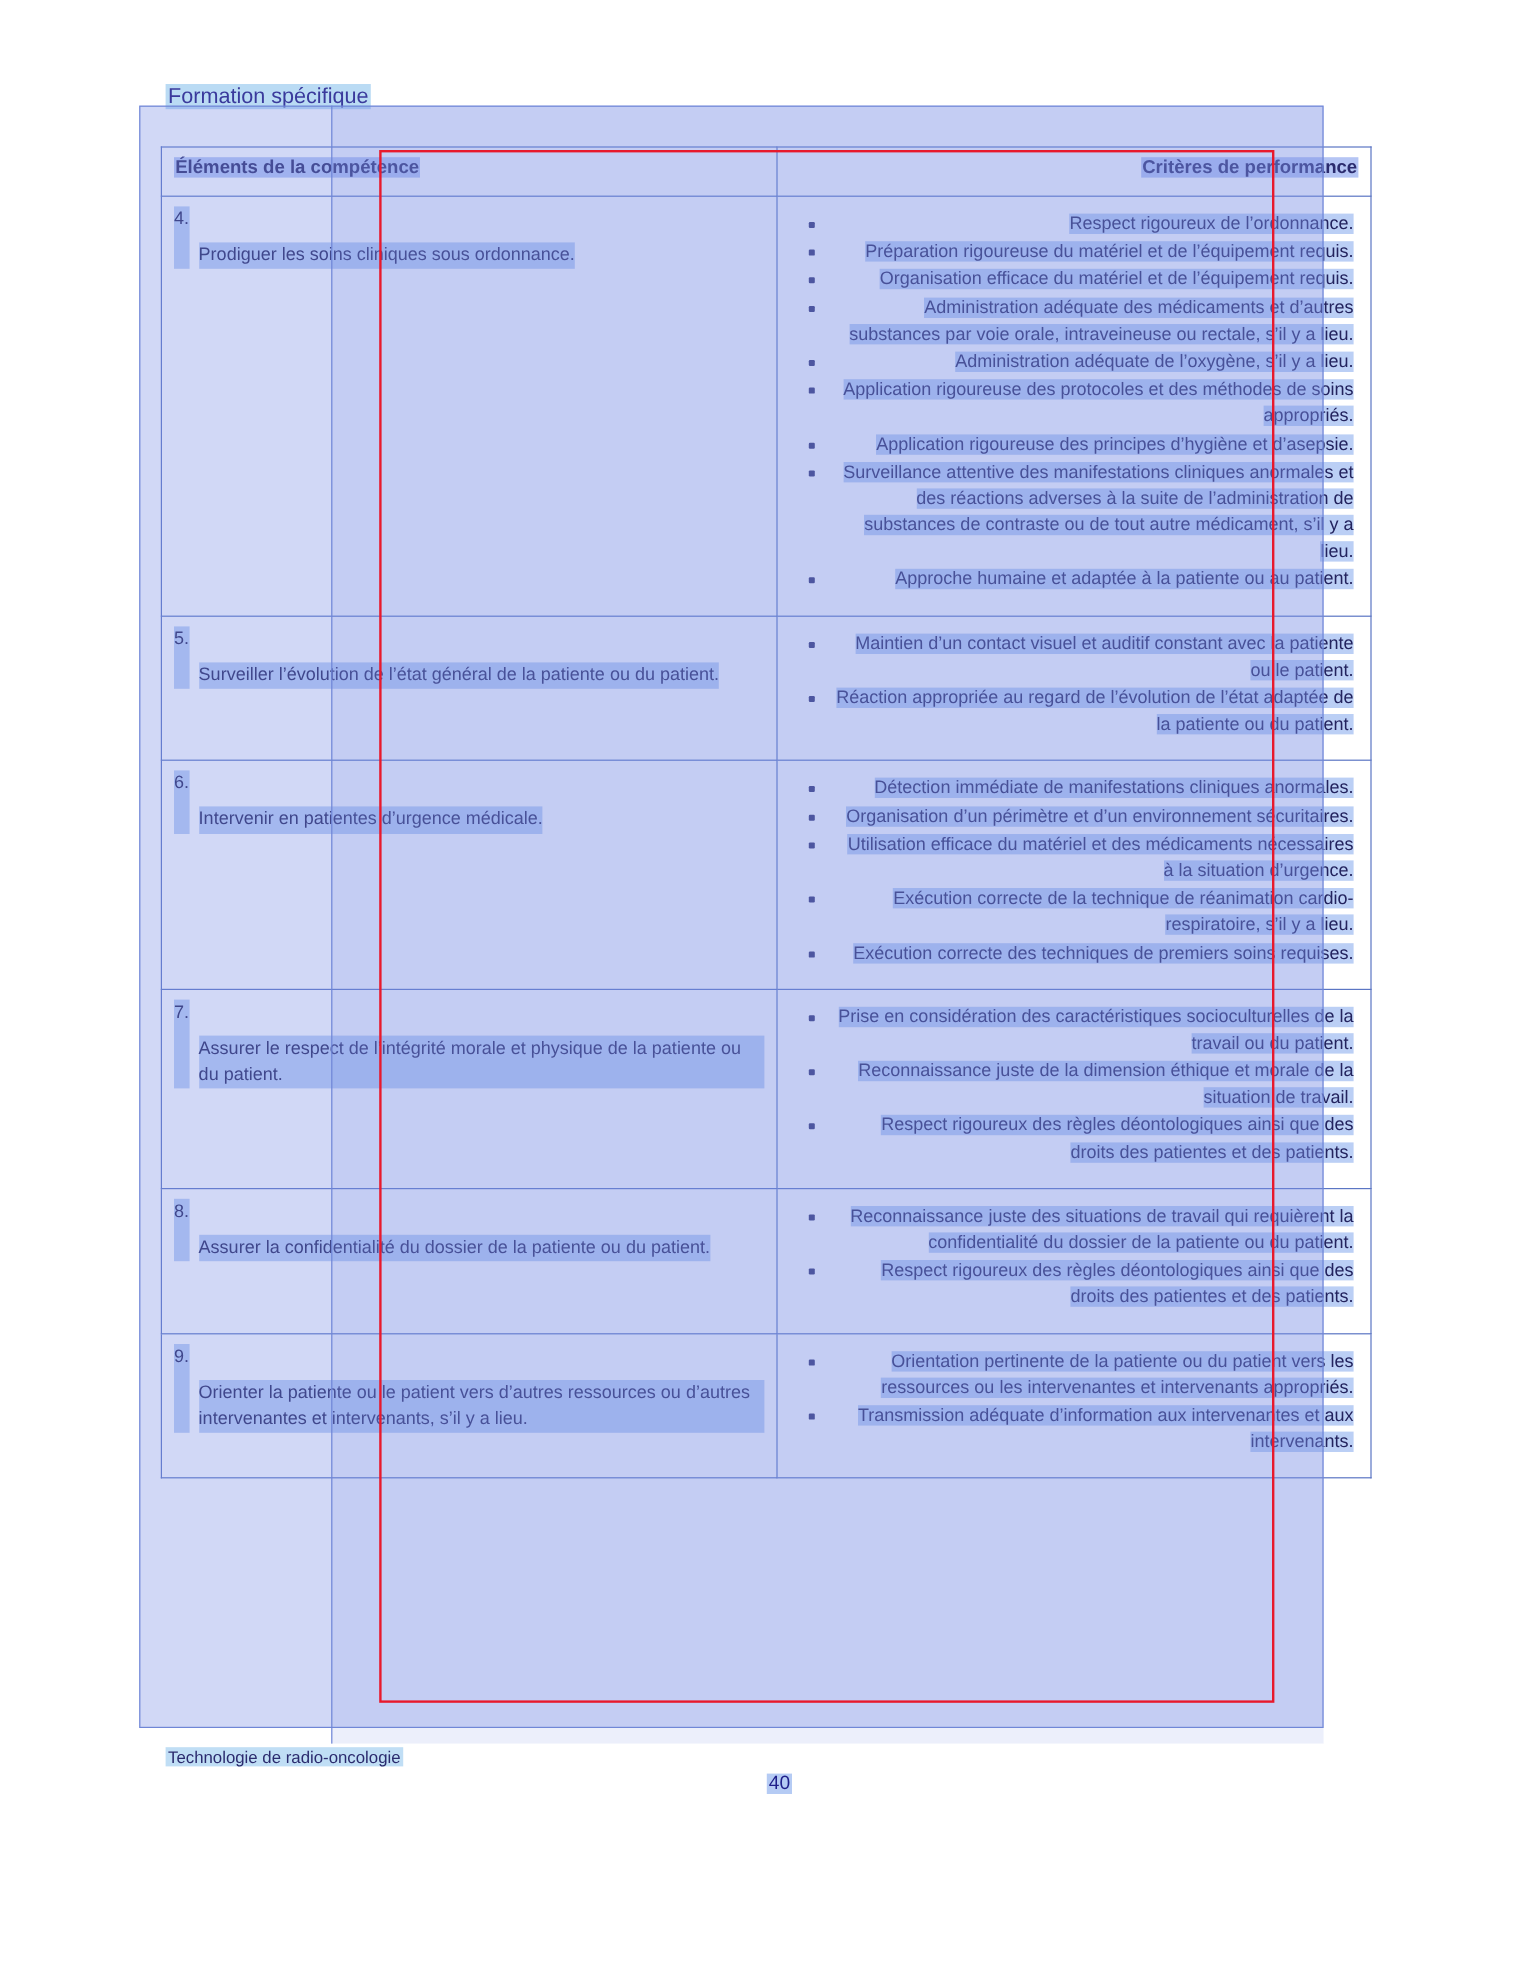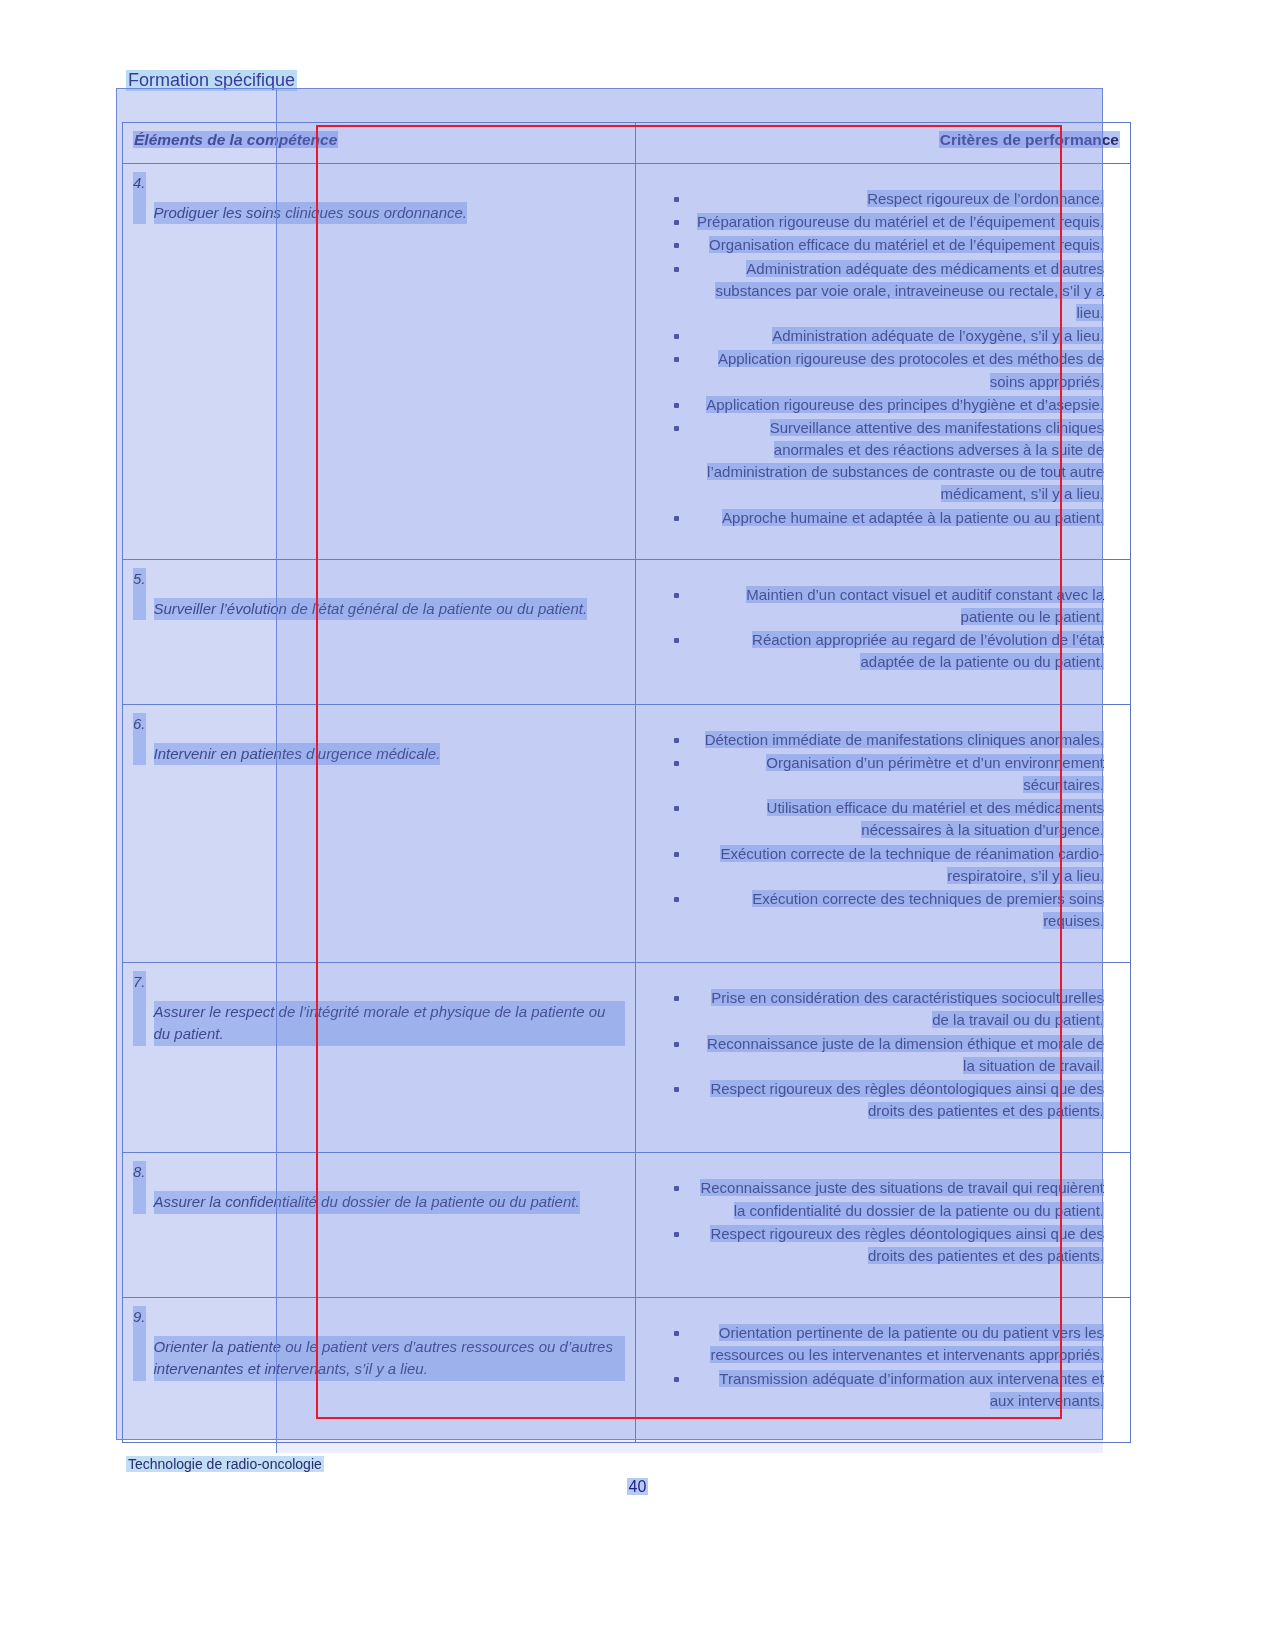--- a/index.html
+++ b/index.html
@@ -47,21 +47,21 @@
     width: 746px;
     height: 1294px;
     border: 2px solid #e8192c;
     box-sizing: border-box;
     pointer-events: none;
     z-index: 6;
   }
 
   .page {
     position: absolute;
-    left: 0; top: 0;
+    left: 12px; top: 0;
     width: 1008px;
     height: 1651px;
   }
 
   .header-title {
     position: absolute;
     left: 126px;
     top: 70px;
     font-size: 18px;
     color: #3a3a9c;
@@ -76,21 +76,21 @@
     top: 122px;
     width: 966px;
     border-collapse: collapse;
     table-layout: fixed;
   }
   table.comp td {
     border: 1px solid #5b76c4;
     vertical-align: top;
     padding: 8px 10px 14px 10px;
   }
-  table.comp td.col-left { width: 492px; font-style: italic; }
+  table.comp td.col-left { width: 492px; }
   table.comp td.col-right { width: 474px; text-align: right; }
 
   .th-row td {
     padding-top: 6px;
     padding-bottom: 8px;
   }
   .th-text {
     font-size: 15.5px;
     font-weight: bold;
     color: #2b2b6e;
@@ -110,21 +110,21 @@
     flex: 0 0 auto;
     background: rgba(120, 160, 235, 0.5);
   }
   .elem .txt {
     background: rgba(120, 160, 235, 0.5);
     display: inline;
     margin-top: 30px;
   }
 
   ul.crit {
-    margin: 16px;
+    margin: 4px;
     padding: 0;
     list-style: none;
   }
   ul.crit li {
     position: relative;
     padding-left: 34px;
     font-size: 15px;
     color: #23235e;
     line-height: 1.48;
     margin-bottom: 1px;

